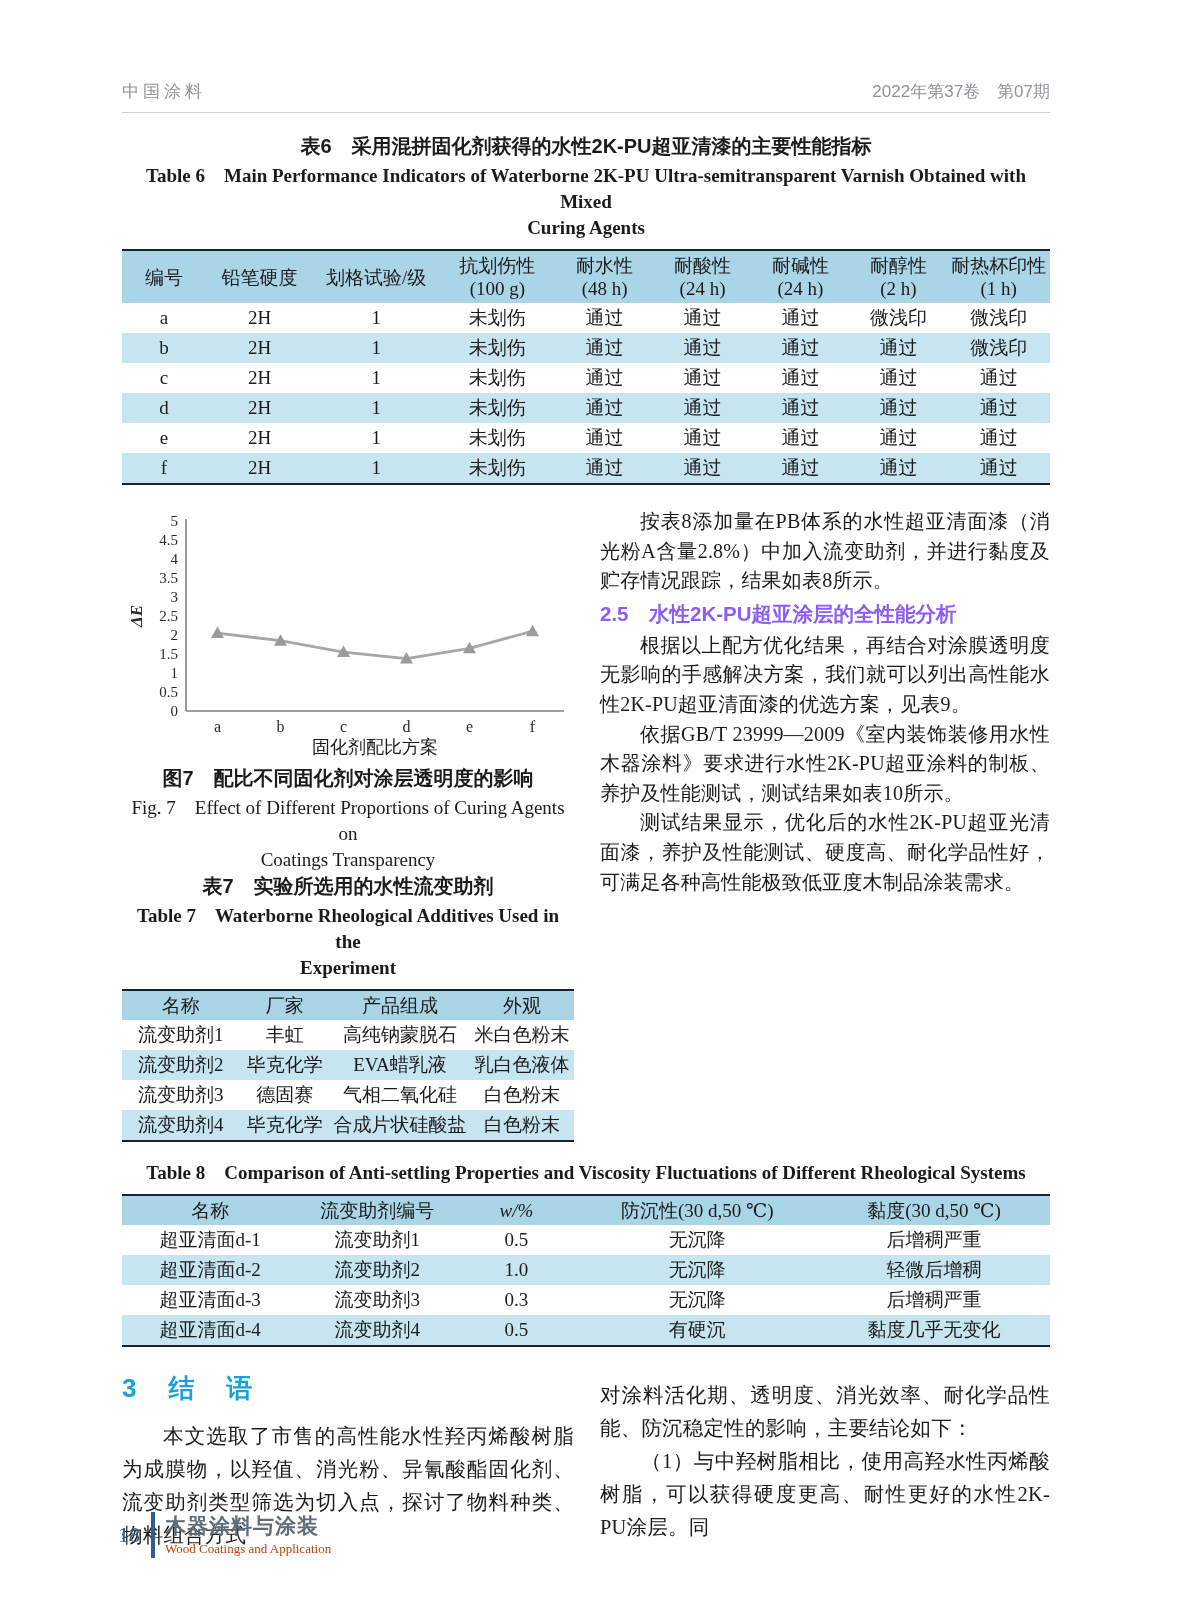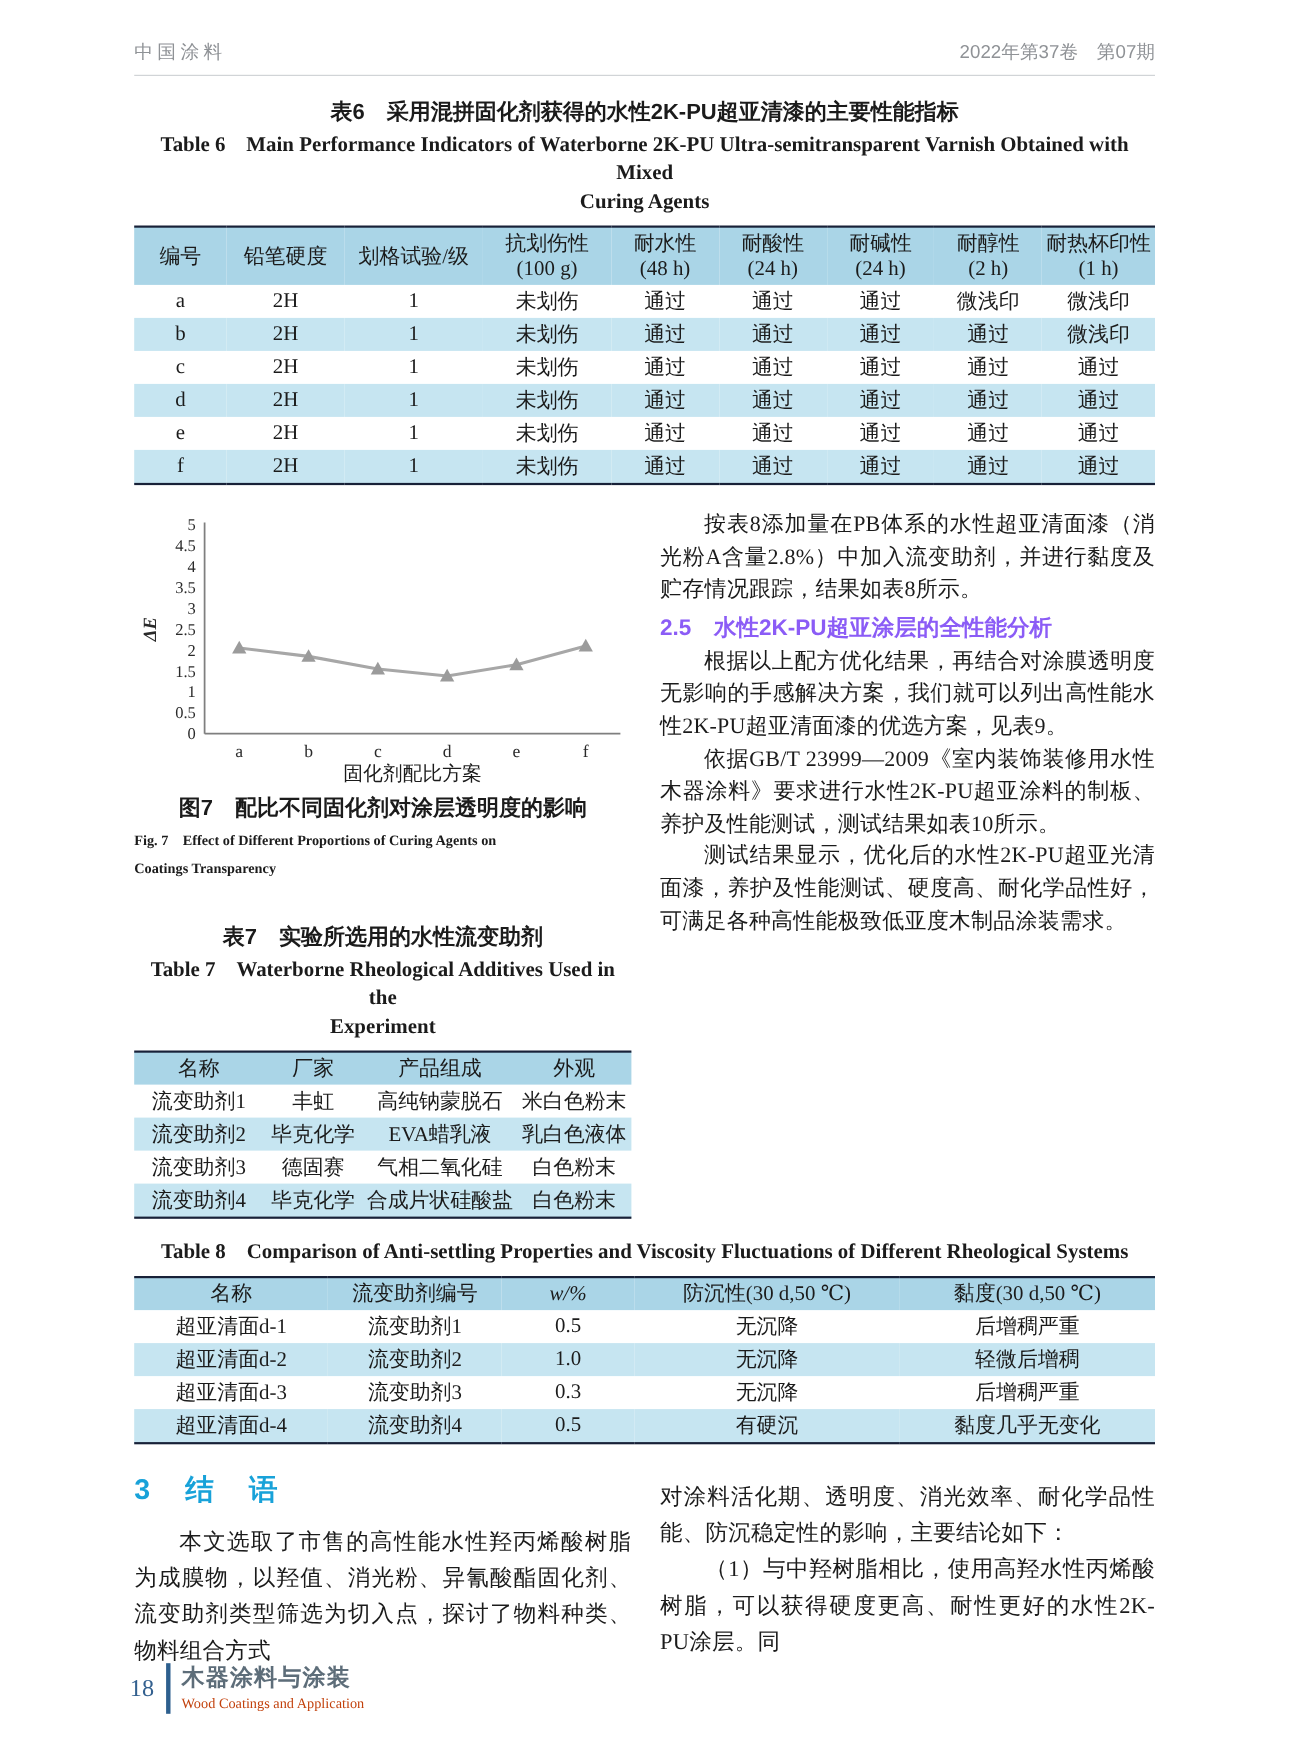--- a/index.html
+++ b/index.html
@@ -1,17 +1,17 @@
 <!DOCTYPE html>
 <html><head>
 <meta charset="utf-8">
 <style>
   html,body{margin:0;padding:0;background:#ffffff;}
   .page{position:relative;width:1187px;height:1600px;background:#fff;box-sizing:border-box;
-        padding:36px 137px 0 122px;overflow:hidden;color:#1b1b1b;
+        padding:80px 137px 0 122px;overflow:hidden;color:#1b1b1b;
         font-family:"Liberation Serif","DejaVu Serif",serif;}
 
   
   .page-header{display:flex;justify-content:space-between;align-items:flex-end;
         color:#8f9296;font-size:17px;padding-bottom:9px;border-bottom:1px solid #cdd0d3;
         font-family:"Liberation Sans","DejaVu Sans",sans-serif;}
   .journal-name{letter-spacing:4px;}
 
   
   .tbl-title-cn{text-align:center;font-family:"Liberation Sans","DejaVu Sans",sans-serif;
@@ -28,22 +28,22 @@
 
   .t6-block{margin-top:20px;}
   .two-col{display:flex;gap:26px;margin-top:22px;}
   .col-left{width:452px;flex:0 0 452px;}
   .col-right{flex:1;min-width:0;}
 
   
   #chart svg{display:block;}
   .fig-cap-cn{text-align:center;font-family:"Liberation Sans","DejaVu Sans",sans-serif;
         font-weight:700;font-size:20px;margin-top:8px;}
-  .fig-cap-en{font-weight:700;font-size:13px;line-height:26px;margin-top:3px;}
-  .t7-block{margin-top:36px;}
+  .fig-cap-en{text-align:center;font-weight:400;font-size:19px;line-height:26px;margin-top:3px;}
+  .t7-block{}
 
   
   p.body{margin:0;font-size:20px;line-height:29.6px;text-align:justify;letter-spacing:0.2px;}
   p.indent{text-indent:2em;}
   .subheading{margin:4px 0 3px;color:#8b5cf6;font-family:"Liberation Sans","DejaVu Sans",sans-serif;
         font-weight:700;font-size:20.5px;}
   .t8-block{margin-top:18px;}
   .t8-block .tbl-title-en{margin-top:2px;}
 
   .bottom-cols{display:flex;gap:26px;margin-top:16px;}

